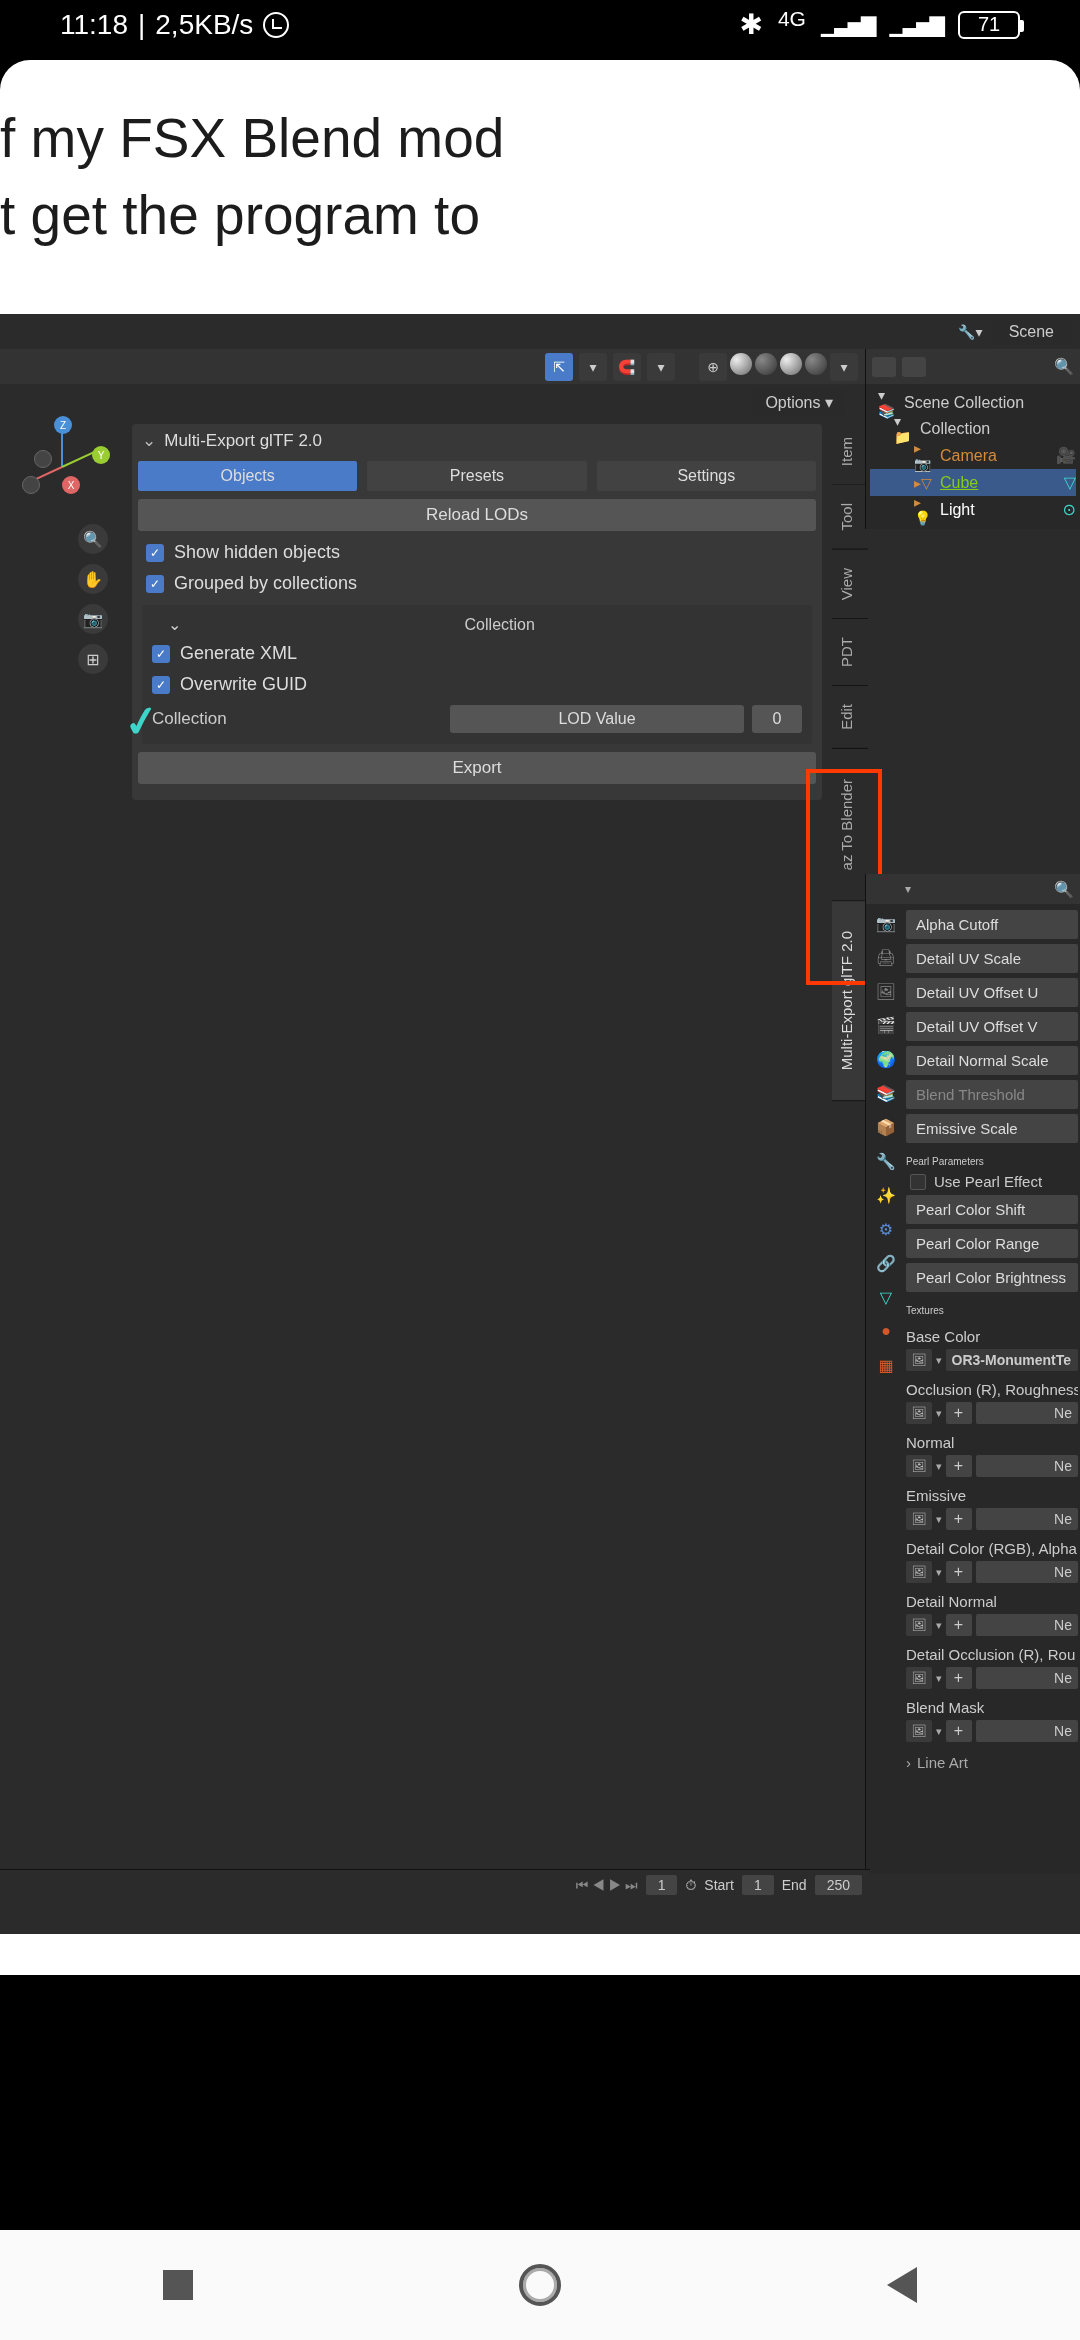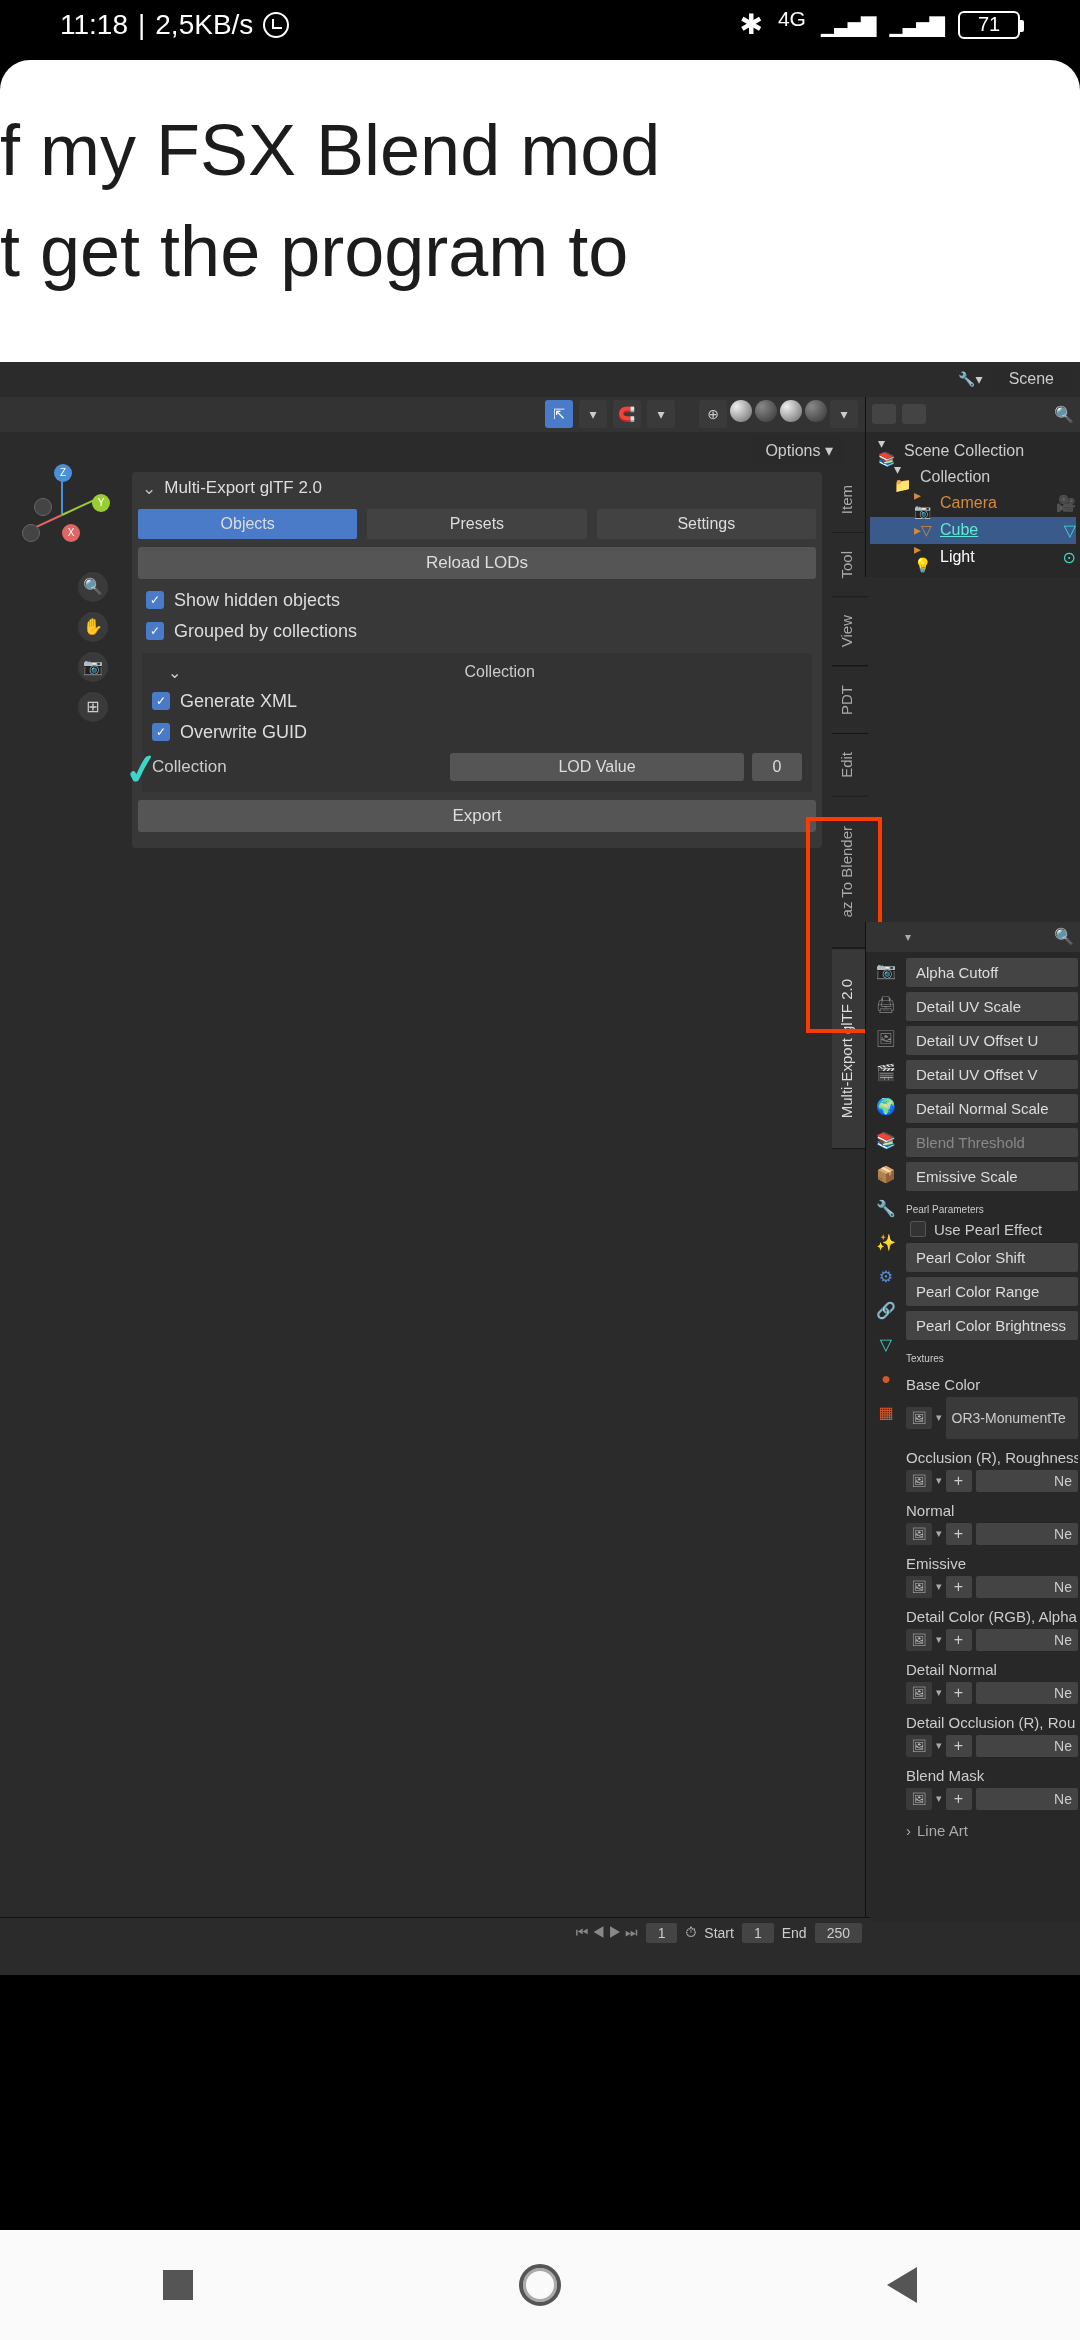--- a/index.html
+++ b/index.html
@@ -8,21 +8,21 @@
 .status-bar { height: 60px; background: #000; color: #fff; display: flex; justify-content: space-between; align-items: center; padding: 0 60px 11px 60px; font-size: 28px; font-weight: 500; }
 .status-left { display: flex; align-items: center; gap: 10px; }
 .status-right { display: flex; align-items: center; gap: 15px; }
 .alarm-icon { display: inline-block; width: 26px; height: 26px; border: 2.5px solid #fff; border-radius: 50%; position: relative; }
 .alarm-icon::before { content: ''; position: absolute; top: 50%; left: 50%; width: 8px; height: 8px; border-left: 2px solid #fff; border-bottom: 2px solid #fff; transform: translate(-4px, -6px); }
 .battery { display: inline-flex; align-items: center; border: 2px solid #fff; border-radius: 6px; width: 62px; height: 28px; justify-content: center; font-size: 20px; position: relative; }
 .battery::after { content: ''; position: absolute; right: -6px; top: 7px; width: 4px; height: 12px; background: #fff; border-radius: 0 2px 2px 0; }
 .signal { font-size: 20px; letter-spacing: -2px; }
 
 .content-area { background: #fff; border-radius: 30px 30px 0 0; width: 100%; height: 1915px; overflow: hidden; }
-.post-title { font-size: 72px; font-weight: 400; color: #1c1c1c; padding: 40px 0 60px 0; line-height: 1.4; letter-spacing: 0px; border-radius: 28px; }
+.post-title { font-size: 55px; font-weight: 400; color: #1c1c1c; padding: 40px 0 60px 0; line-height: 1.4; letter-spacing: 0px; border-radius: 28px; }
 
 .screenshot-container { width: 100%; height: 1620px; background: #2b2b2b; position: relative; overflow: hidden; }
 
 .blender-top { position: absolute; top: 0; right: 0; height: 35px; display: flex; align-items: center; justify-content: flex-end; padding: 0 8px; gap: 8px; }
 .scene-label { background: #2a2a2a; color: #ccc; font-size: 16px; padding: 4px 18px; border-radius: 3px; }
 
 .blender-toolbar { position: absolute; top: 35px; left: 0; width: 870px; height: 35px; display: flex; align-items: center; justify-content: flex-end; padding-right: 12px; gap: 6px; background: #333; }
 .tb-icon { width: 28px; height: 28px; background: #3a3a3a; border-radius: 3px; display: inline-flex; align-items: center; justify-content: center; font-size: 14px; color: #ccc; }
 .tb-row { display: flex; gap: 3px; }
 .tb-sphere { width: 22px; height: 22px; border-radius: 50%; background: radial-gradient(circle at 30% 30%, #eee, #666); }
@@ -32,21 +32,21 @@
 
 .outliner { position: absolute; top: 35px; right: 0; width: 215px; background: #282828; border-left: 1px solid #111; }
 .outliner-header { height: 35px; background: #333; display: flex; align-items: center; padding: 0 6px; gap: 6px; }
 .outliner-header .mini-icon { width: 24px; height: 20px; background: #444; border-radius: 3px; }
 .outliner-header .glass { margin-left: auto; color: #aaa; font-size: 16px; }
 .outliner-tree { padding: 6px 4px; font-size: 16px; color: #ccc; }
 .tree-row { display: flex; align-items: center; padding: 4px 0 4px 8px; gap: 8px; }
 .tree-row.active { background: #3b5a8c; }
 .tree-icon { width: 18px; height: 18px; display: inline-flex; align-items: center; justify-content: center; font-size: 14px; }
 .camera-txt { color: #d68a3a; }
-.cube-txt { color: #5eead4; text-decoration: underline; }
+.cube-txt { color: #84cc16; text-decoration: underline; }
 .light-txt { color: #ffffff; }
 
 .gizmo { position: absolute; top: 110px; left: 20px; width: 85px; height: 85px; }
 .gizmo-center { position: absolute; top: 42px; left: 42px; width: 1px; height: 1px; }
 .gizmo-axis { position: absolute; width: 36px; height: 2px; transform-origin: left center; }
 .gizmo-z { background: #4a90d9; transform: rotate(-90deg); }
 .gizmo-y { background: #9acd32; transform: rotate(-25deg); }
 .gizmo-x { background: #e06666; transform: rotate(155deg); }
 .gizmo-ball { position: absolute; width: 18px; height: 18px; border-radius: 50%; font-size: 10px; color: #fff; display: flex; align-items: center; justify-content: center; }
 .gizmo-ball.z { background: #4a90d9; top: -8px; left: 34px; }
@@ -102,21 +102,21 @@
 
 .properties-body { padding: 6px 2px 2px 40px; font-size: 15px; color: #ccc; }
 .prop-item { background: #444; color: #ddd; padding: 6px 10px; margin-bottom: 5px; border-radius: 2px; display: block; font-size: 15px; white-space: nowrap; overflow: hidden; }
 .prop-section-label { padding: 8px 0 6px 0; font-size: 10px; color: #ccc; }
 .prop-check { display: flex; align-items: center; gap: 8px; padding-left: 4px; margin-bottom: 5px; }
 .prop-check .box { width: 16px; height: 16px; background: #333; border: 1px solid #555; border-radius: 2px; }
 .tex-row { display: flex; align-items: center; gap: 4px; margin-bottom: 4px; }
 .tex-icon { width: 26px; height: 22px; background: #3a3a3a; border-radius: 2px; display: flex; align-items: center; justify-content: center; font-size: 12px; color: #bbb; }
 .tex-plus { width: 26px; height: 22px; background: #444; border-radius: 2px; display: flex; align-items: center; justify-content: center; font-size: 16px; color: #ccc; }
 .tex-ne { flex: 1; background: #444; padding: 3px 6px; border-radius: 2px; font-size: 14px; color: #ccc; overflow: hidden; text-align: right; }
-.tex-name { flex: 1; background: #3a3a3a; padding: 13px 6px; border-radius: 2px; font-size: 14px; color: #ccc; overflow: hidden; white-space: nowrap; }
+.tex-name { flex: 1; background: #3a3a3a; padding: 3px 6px; border-radius: 2px; font-size: 14px; color: #ccc; overflow: hidden; white-space: nowrap; font-weight: bold; }
 .tex-header { font-size: 15px; color: #ccc; padding: 6px 0 4px 0; overflow: hidden; white-space: nowrap; }
 .line-art-row { display: flex; align-items: center; gap: 6px; padding: 8px 0 0 0; font-size: 15px; color: #aaa; }
 
 .viewport-bg { position: absolute; top: 70px; left: 0; width: 870px; height: 1490px; background: #393939; z-index: -1; }
 .grid-overlay { position: absolute; top: 70px; left: 0; width: 870px; height: 1490px;
   background-image: linear-gradient(#4a4a4a 1px, transparent 1px), linear-gradient(90deg, #4a4a4a 1px, transparent 1px);
   background-size: 90px 90px; background-position: 10px 60px; z-index: -1; opacity: 0.5; transform: perspective(800px) rotateX(58deg); transform-origin: center 40%; }
 
 .timeline { position: absolute; bottom: 0; left: 0; width: 870px; height: 65px; background: #2b2b2b; border-top: 1px solid #111; }
 .timeline-controls { height: 30px; display: flex; align-items: center; justify-content: flex-end; padding: 0 8px; gap: 8px; font-size: 14px; color: #ccc; }

